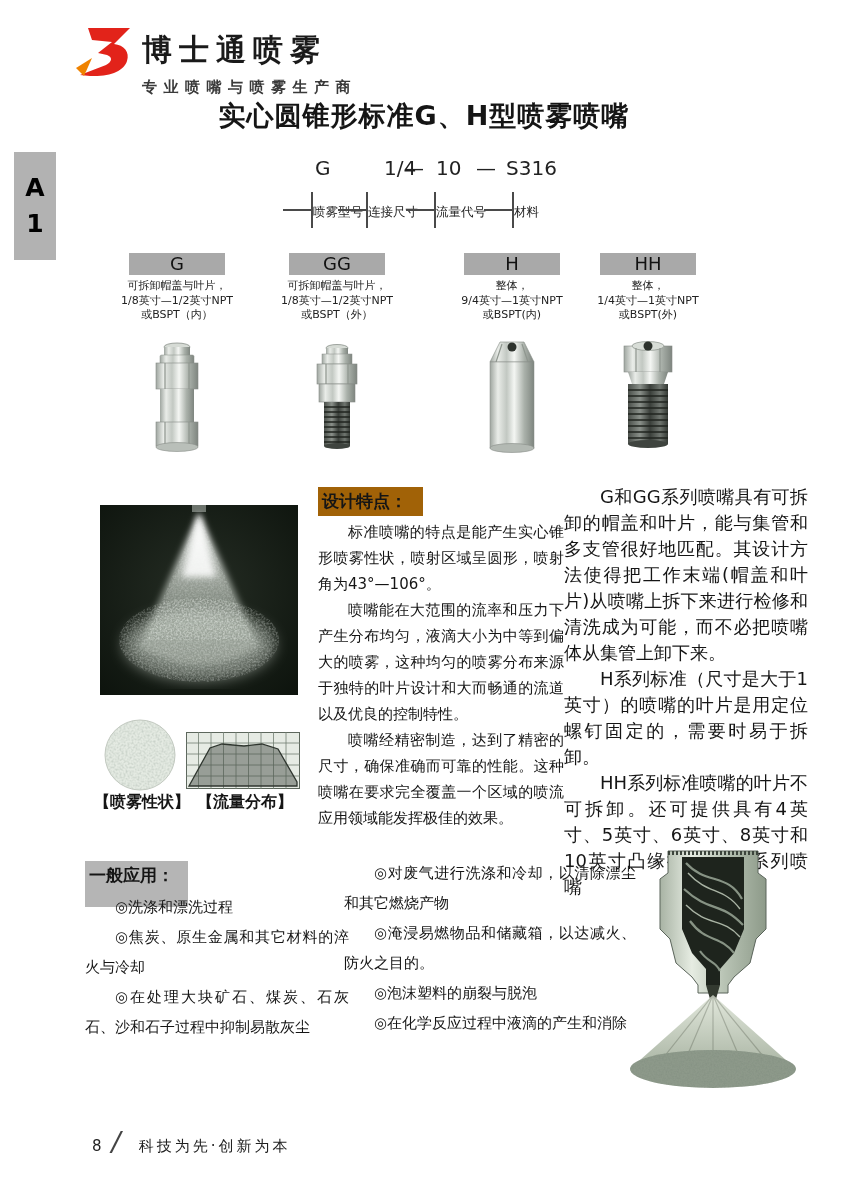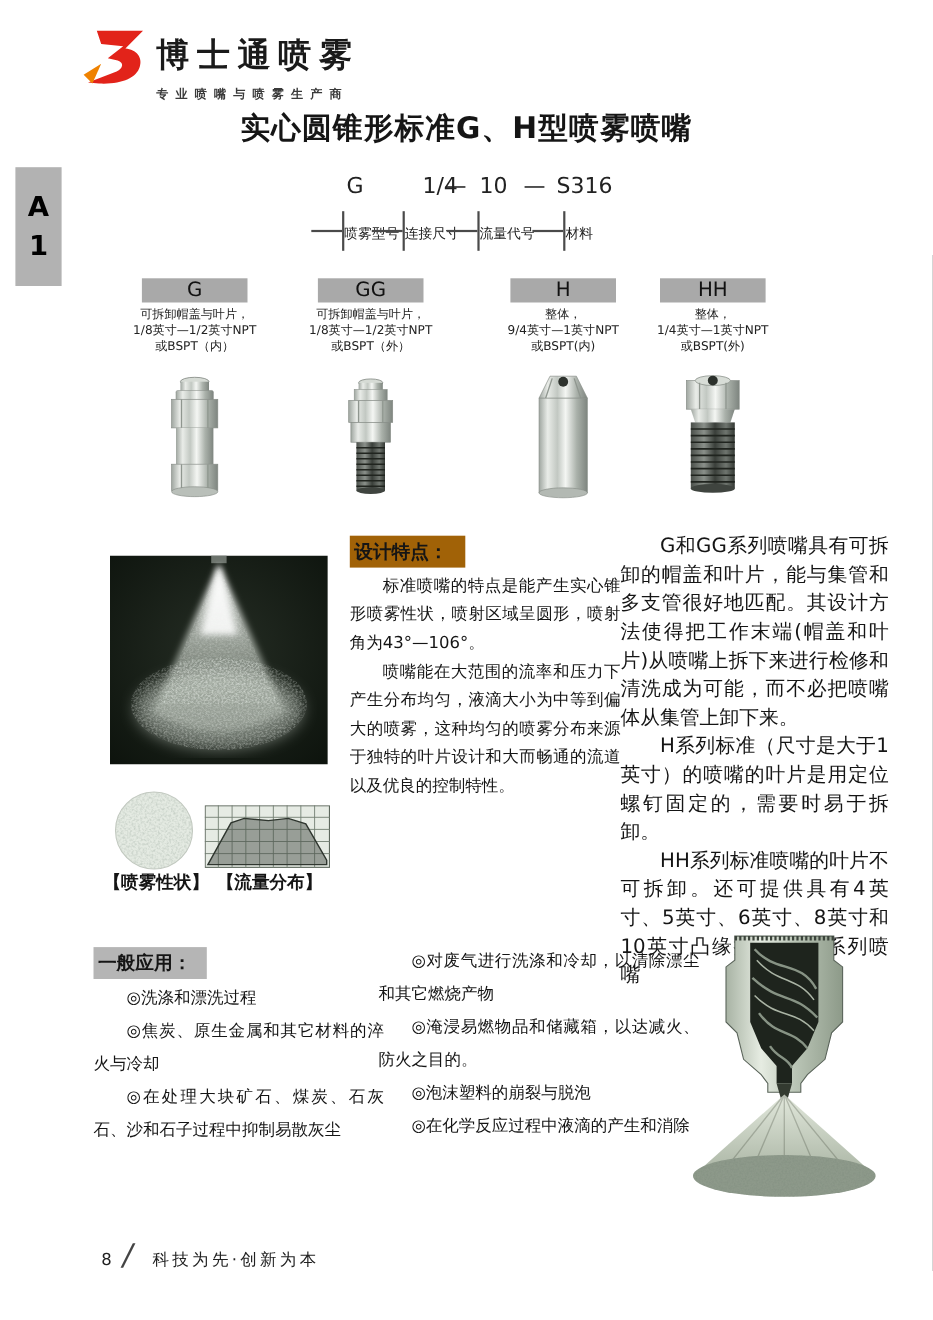--- a/index.html
+++ b/index.html
@@ -6,21 +6,21 @@
   html,body { background:#888; }
   .page {
     position:relative; width:848px; height:1200px; margin:0 auto;
     background:#ffffff; overflow:hidden;
     font-family:"DejaVu Sans","Liberation Sans",sans-serif; color:#151515;
   }
   
   .logo-mark { position:absolute; left:72px; top:22px; width:64px; height:60px; }
   .brand-block { position:absolute; left:142px; top:30px; }
   .brand-name { font-size:30px; font-weight:bold; letter-spacing:7px; color:#1a1a1a; white-space:nowrap; }
-  .brand-tagline { margin-top:7px; font-size:11px; font-weight:bold; letter-spacing:6.5px; color:#3a3a3a; white-space:nowrap; }
+  .brand-tagline { margin-top:7px; font-size:15px; font-weight:bold; letter-spacing:6.5px; color:#3a3a3a; white-space:nowrap; }
   
   .a1-tab {
     position:absolute; left:14px; top:152px; width:42px; height:108px;
     background:#b2b2b2; display:flex; flex-direction:column; align-items:center; justify-content:center;
     font-size:25px; font-weight:bold; color:#000; line-height:36px;
   }
   
   .page-title { position:absolute; left:0; top:98px; width:100%; text-align:center;
     font-size:27px; font-weight:bold; letter-spacing:1px; }
   
@@ -49,21 +49,21 @@
     font-size:18px; line-height:26px; text-align:justify; }
   .mid-col p, .right-col p, .app-col p { text-indent:2em; margin:0; }
   
   .spray-photo { position:absolute; left:100px; top:505px; width:198px; height:190px; }
   .spray-shape-img { position:absolute; left:104px; top:719px; }
   .flow-img { position:absolute; left:186px; top:732px; }
   .caption { position:absolute; top:792px; font-size:16px; font-weight:bold; text-align:left; white-space:nowrap; }
   .cap1 { left:94px; width:92px; } .cap2 { left:197px; width:96px; }
   
   .app-heading { position:absolute; left:85px; top:861px; background:#b5b5b5;
-    font-size:17px; font-weight:bold; padding:3px 14px 3px 4px; }
+    font-size:17px; font-weight:bold; padding:3px 14px 20px 4px; }
   .app-col { font-size:15px; line-height:30px; text-align:justify; }
   .app-left  { position:absolute; left:85px;  top:892px; width:264px; }
   .app-right { position:absolute; left:344px; top:858px; width:292px; }
   
   .cutaway { position:absolute; left:616px; top:843px; }
   
   .footer { position:absolute; left:92px; top:1126px; display:flex; align-items:baseline; }
   .footer-num { font-size:15px; color:#222; }
   .footer-slash { font-size:27px; color:#444; margin:0 18px 0 10px; font-style:italic; }
   .footer-slogan { font-size:15px; letter-spacing:3px; color:#222; }
@@ -246,20 +246,21 @@
     <polygon points="9,32 49,32 45,44 13,44" fill="url(#mHH)"></polygon>
     <rect x="9" y="44" width="40" height="60" fill="url(#tHH)"></rect>
     <path d="M9,50 h40 M9,56 h40 M9,62 h40 M9,68 h40 M9,74 h40 M9,80 h40 M9,86 h40 M9,92 h40 M9,98 h40" stroke="#20241f" stroke-width="1.5"></path>
     <ellipse cx="29" cy="104" rx="20" ry="4" fill="#3f443f"></ellipse>
   </svg>
 
   <div class="design-heading">设计特点：</div>
   <div class="mid-col">
     <p>标准喷嘴的特点是能产生实心锥形喷雾性状，喷射区域呈圆形，喷射角为43°—106°。</p>
     <p>喷嘴能在大范围的流率和压力下产生分布均匀，液滴大小为中等到偏大的喷雾，这种均匀的喷雾分布来源于独特的叶片设计和大而畅通的流道以及优良的控制特性。</p>
+    <p>喷嘴经精密制造，达到了精密的尺寸，确保准确而可靠的性能。这种喷嘴在要求完全覆盖一个区域的喷流应用领域能发挥极佳的效果。</p>
   </div>
   <div class="right-col">
     <p>G和GG系列喷嘴具有可拆卸的帽盖和叶片，能与集管和多支管很好地匹配。其设计方法使得把工作末端(帽盖和叶片)从喷嘴上拆下来进行检修和清洗成为可能，而不必把喷嘴体从集管上卸下来。</p>
     <p>H系列标准（尺寸是大于1英寸）的喷嘴的叶片是用定位螺钉固定的，需要时易于拆卸。</p>
     <p>HH系列标准喷嘴的叶片不可拆卸。还可提供具有4英寸、5英寸、6英寸、8英寸和10英寸凸缘接头的HF系列喷嘴</p>
   </div>
 
   <svg class="spray-photo" viewBox="0 0 198 190">
     <defs>
       <radialGradient id="bgv" cx="0.5" cy="0.45" r="0.8">

